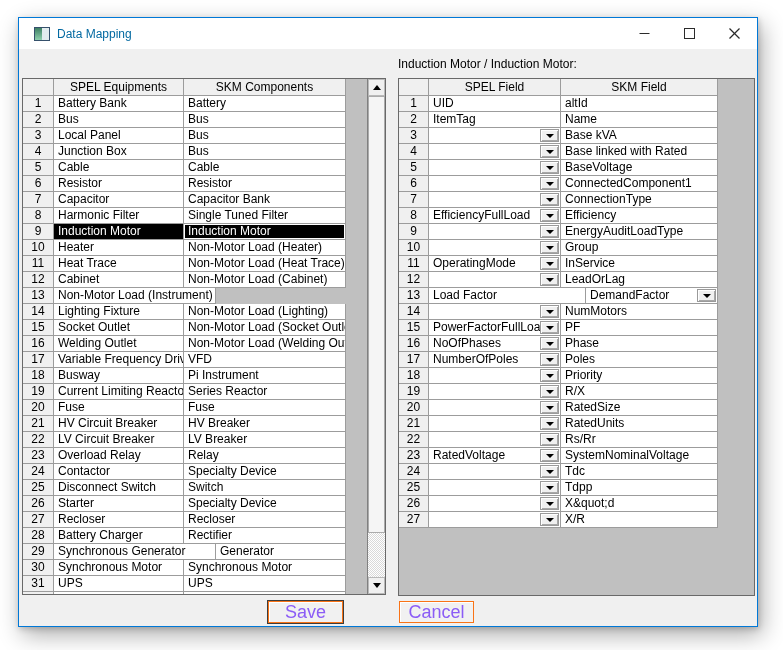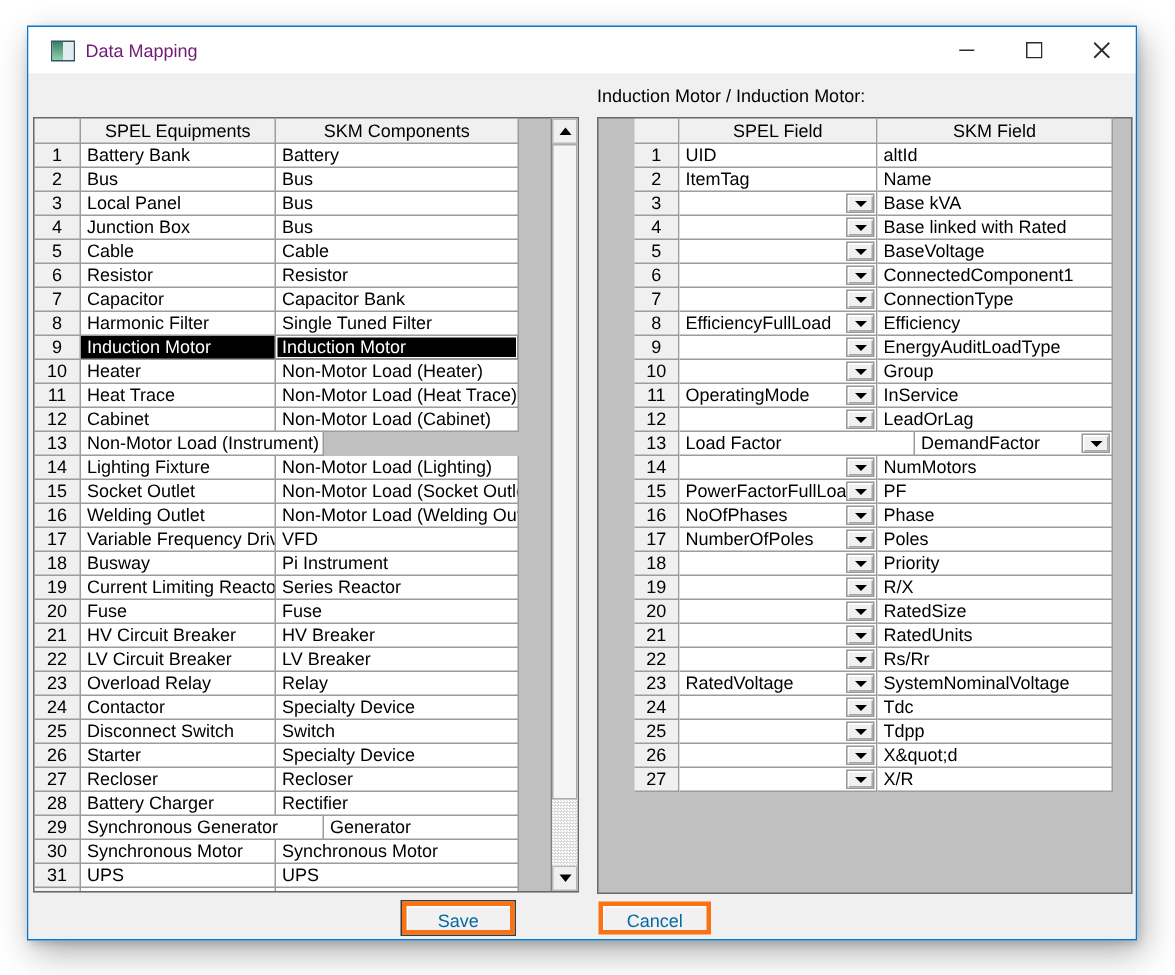--- a/index.html
+++ b/index.html
@@ -9,35 +9,35 @@
   
   .window { position: absolute; left: 18px; top: 17px; width: 740px; height: 610px;
             background: #F0F0F0; border: 1px solid #0078D7;
             box-shadow: 4px 8px 22px rgba(0,0,0,0.32), 1px 2px 6px rgba(0,0,0,0.18); }
   .titlebar { position: absolute; left: 0; top: 0; right: 0; height: 31px; background: #ffffff;
               display: flex; align-items: center; }
   .app-icon { display: inline-flex; width: 16px; height: 14px; margin-left: 15px;
               border: 1px solid #35506b; }
   .app-icon .ai-l { flex: 0 0 7px; background: linear-gradient(180deg,#3d7f63,#8fd0ae); }
   .app-icon .ai-r { flex: 1; background: #e2ecee; }
-  .window-title { margin-left: 7px; color: #701a75; }
+  .window-title { margin-left: 7px; color: #0369a1; }
   .win-controls { position: absolute; right: 0; top: 0; height: 31px; display: flex; }
   .wc { width: 45px; height: 31px; background: transparent; border: none;
         display: flex; align-items: center; justify-content: center; cursor: default; }
 
   
   .client { position: absolute; left: 0; top: 31px; right: 0; bottom: 0; background: #F0F0F0; }
   .section-label { position: absolute; top: 8px; height: 14px; line-height: 14px; white-space: nowrap; }
   #label-left  { left: 4px; margin-top: 38px; }
   #label-right { left: 379px; }
 
   
   .dg { position: absolute; border: 1px solid #696969; background: #C0C0C0; overflow: hidden; }
   #left-table  { left: 3px;   top: 29px; width: 364px; height: 517px; }
-  #right-table { left: 379px; top: 29px; width: 357px; height: 518px; padding-left: 24px; }
+  #right-table { left: 379px; top: 29px; width: 357px; height: 518px; }
   .dg-inner { display: flex; height: 100%; }
   .grid { flex: 0 0 auto; }
   #left-grid  { width: 323px; }
   #right-grid { width: 319px; }
   .filler { flex: 1; }
 
   .r { display: flex; height: 16px; background: transparent; }
   .r.hdr { height: 17px; }
   .cell { border-right: 1px solid #9C9C9C; border-bottom: 1px solid #9C9C9C;
           background: #fff; overflow: hidden; white-space: nowrap;
@@ -65,23 +65,23 @@
   .tri-up   { width: 0; height: 0; border-left: 4px solid transparent; border-right: 4px solid transparent; border-bottom: 5px solid #000; }
   .tri-down { width: 0; height: 0; border-left: 4px solid transparent; border-right: 4px solid transparent; border-top: 5px solid #000; }
   .sb-track { flex: 1; position: relative;
               background: repeating-conic-gradient(#ffffff 0% 25%, #d9d9d9 0% 50%);
               background-size: 2px 2px; }
   .sb-thumb { position: absolute; left: 0; right: 0; top: 0; height: 437px;
               background: #F5F5F5; border: 1px solid #ABABAB; }
 
   
   .btn { position: absolute; top: 552px; width: 75px; height: 22px;
-         background: #F1F1F1; border: 3px solid #f97316;
+         background: #F1F1F1; border: 1px solid #f97316;
          box-shadow: inset 1px 1px 0 #ffffff;
-         font-family: "Liberation Sans", sans-serif; font-size: 12px; color: #0369a1;
+         font-family: "Liberation Sans", sans-serif; font-size: 18px; color: #8b5cf6;
          text-align: center; line-height: 20px; cursor: default; }
   #save-btn { left: 249px; box-shadow: 0 0 0 1px #3c3c3c, inset 1px 1px 0 #ffffff; }
   #cancel-btn { left: 336px; margin-left: 44px; }
 </style>
 </head>
 <body>
 
 <div class="page">
   <div class="window">
 

